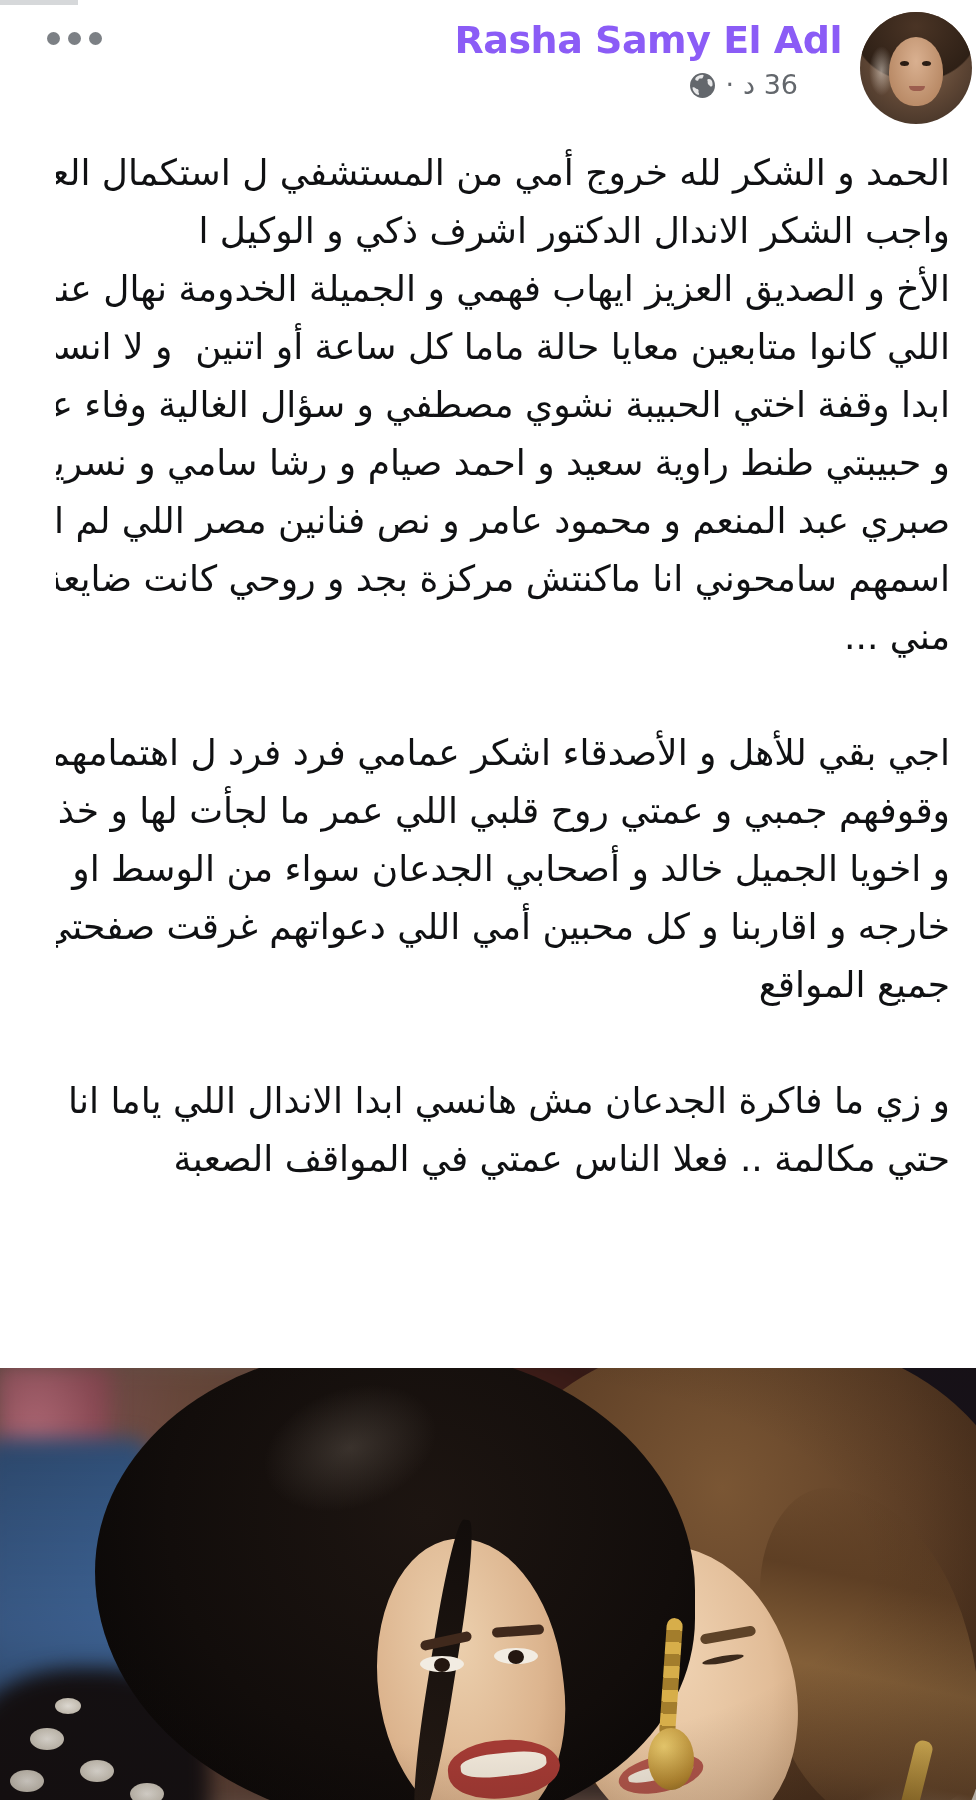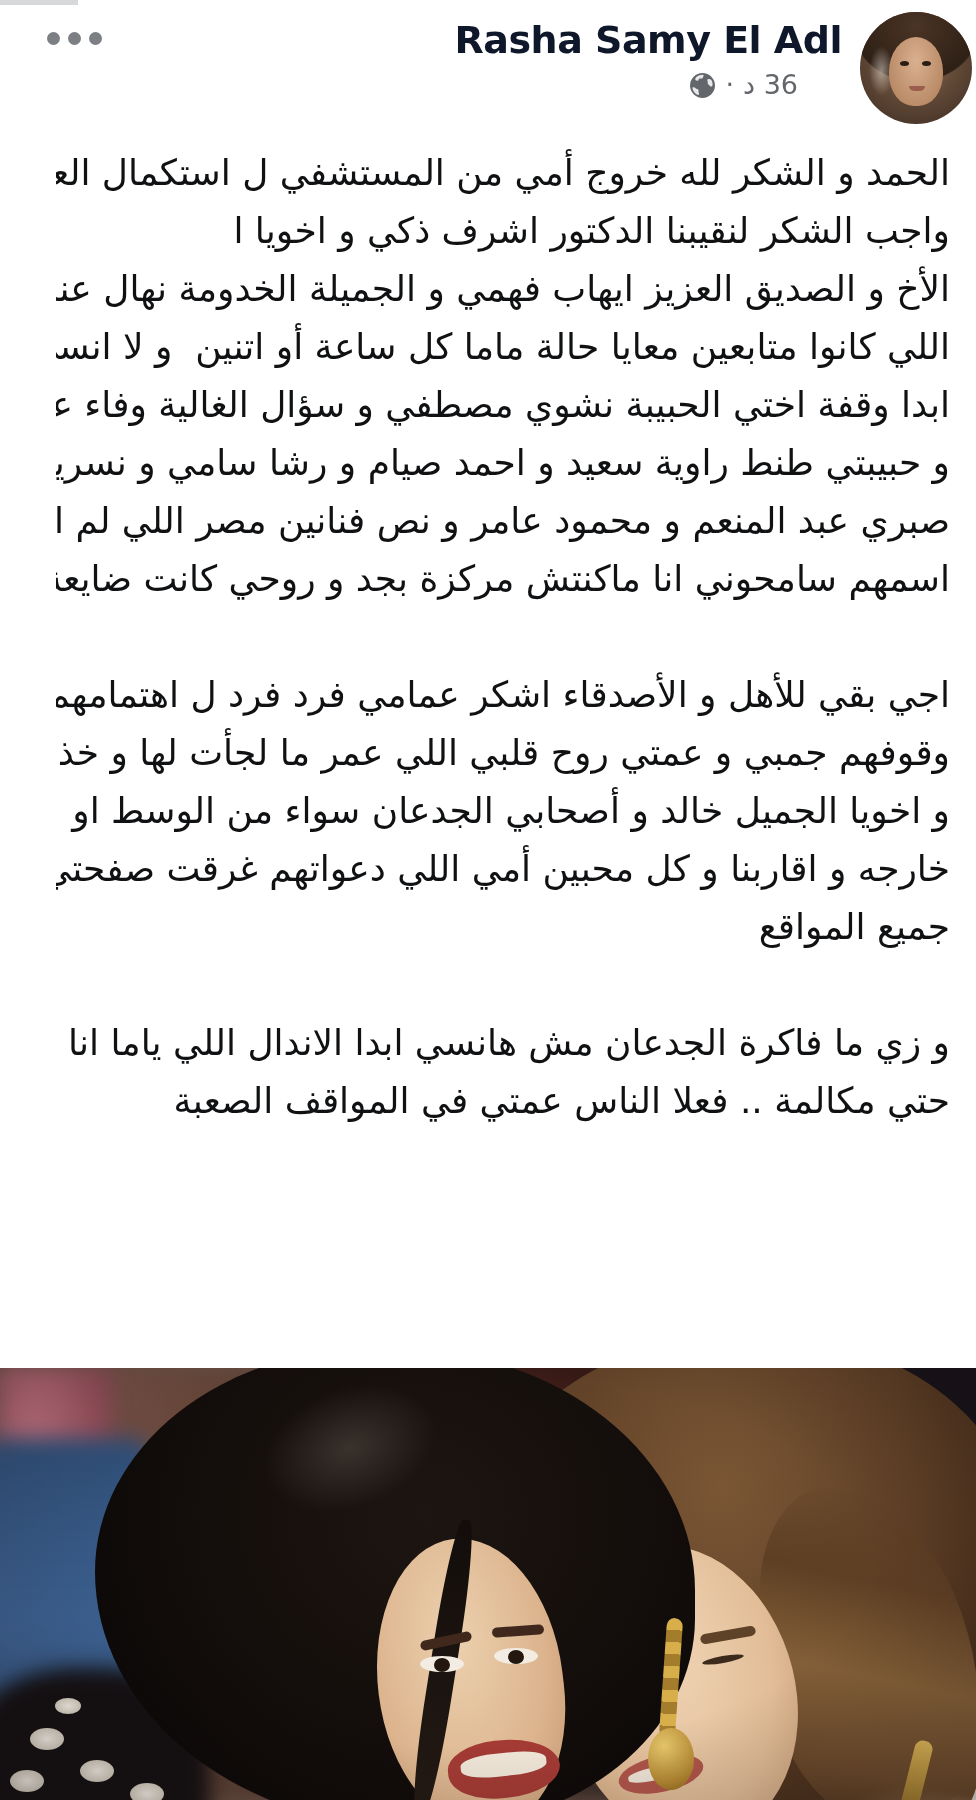--- a/index.html
+++ b/index.html
@@ -34,21 +34,21 @@
     background:radial-gradient(ellipse at 50% 30%, #4a3425 0%, #2e2016 70%, transparent 72%);}
   .av-face{position:absolute;left:26%;top:22%;width:48%;height:62%;border-radius:50% 50% 46% 46%;
     background:radial-gradient(ellipse at 50% 35%, #d9b090 0%, #b98a66 75%);}
   .av-eye{position:absolute;width:9px;height:5px;border-radius:50%;background:#2a1d14;top:44%;}
   .av-eye.l{left:36%;} .av-eye.r{left:55%;}
   .av-mouth{position:absolute;left:44%;top:66%;width:16px;height:5px;border-radius:0 0 8px 8px;background:#9c5d4e;}
   .av-light{position:absolute;left:8%;top:30%;width:22%;height:45%;border-radius:50%;
     background:radial-gradient(ellipse,rgba(230,220,210,.55),transparent 70%);}
   .id-block{padding-top:6px;text-align:right;}
   .profile-name{
-    font-size:38px;font-weight:bold;color:#0f172a;letter-spacing:-.5px;line-height:44px;
+    font-size:38px;font-weight:bold;color:#8b5cf6;letter-spacing:-.5px;line-height:44px;
     cursor:pointer;direction:ltr;
   }
   .meta{
     margin-top:8px;padding-left:4px;padding-right:44px;
     display:flex;justify-content:flex-start;align-items:center;gap:9px;
     color:#63676c;font-size:27px;line-height:30px;cursor:pointer;
   }
   .globe{width:27px;height:27px;display:block;}
 
   
@@ -166,27 +166,28 @@
             <path fill="#ffffff" d="M11.6 4.2c.8-.2 1.6.4 2 1.2.3.8.5 1.7.3 2.6-.2.8-1.2.8-1.6.1-.3-.6-1.1-.7-1.2-1.5-.1-.8.1-1.2-.2-1.6-.3-.4.2-.7.7-.8z" opacity=".85"></path>
           </svg>
         </div>
       </div>
     </div>
   </div>
 
   <div class="post-text">
       <div class="para">
         <div class="line">الحمد و الشكر لله خروج أمي من المستشفي ل استكمال العلاج في</div>
-        <div class="line">واجب الشكر لنقيبنا الدكتور اشرف ذكي و اخويا ا</div>
+        <div class="line">واجب الشكر الاندال الدكتور اشرف ذكي و الوكيل ا</div>
         <div class="line">الأخ و الصديق العزيز ايهاب فهمي و الجميلة الخدومة نهال عنبر</div>
         <div class="line">اللي كانوا متابعين معايا حالة ماما كل ساعة أو اتنين  و لا انسي</div>
         <div class="line">ابدا وقفة اختي الحبيبة نشوي مصطفي و سؤال الغالية وفاء عامر</div>
         <div class="line">و حبيبتي طنط راوية سعيد و احمد صيام و رشا سامي و نسرينا و</div>
         <div class="line">صبري عبد المنعم و محمود عامر و نص فنانين مصر اللي لم اذكر</div>
         <div class="line">اسمهم سامحوني انا ماكنتش مركزة بجد و روحي كانت ضايعة</div>
+        <div class="line">مني ...</div>
       </div>
       <div class="para">
         <div class="line">اجي بقي للأهل و الأصدقاء اشكر عمامي فرد فرد ل اهتمامهم و</div>
         <div class="line">وقوفهم جمبي و عمتي روح قلبي اللي عمر ما لجأت لها و خذلتني</div>
         <div class="line">و اخويا الجميل خالد و أصحابي الجدعان سواء من الوسط او</div>
         <div class="line">خارجه و اقاربنا و كل محبين أمي اللي دعواتهم غرقت صفحتي و</div>
         <div class="line">جميع المواقع</div>
       </div>
       <div class="para">
         <div class="line">و زي ما فاكرة الجدعان مش هانسي ابدا الاندال اللي ياما انا</div>

